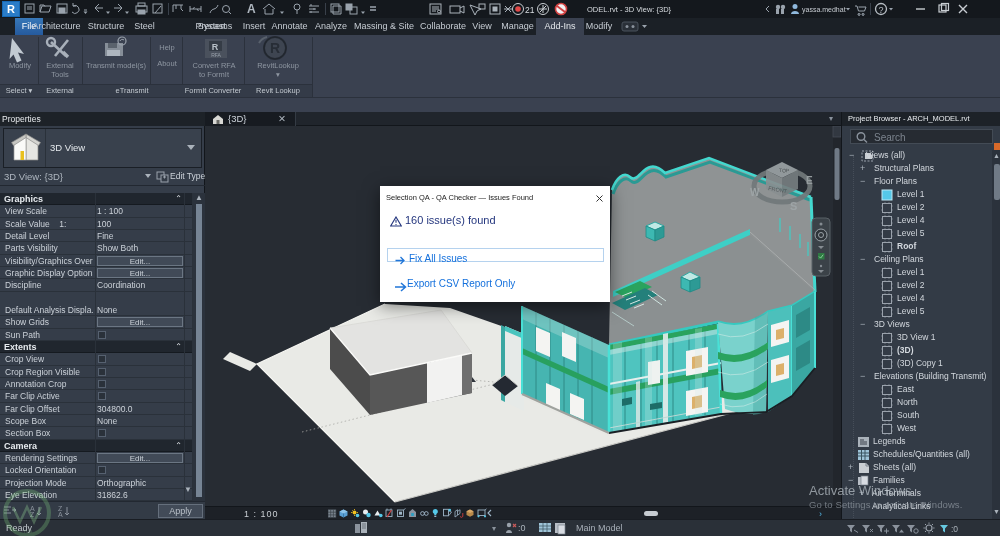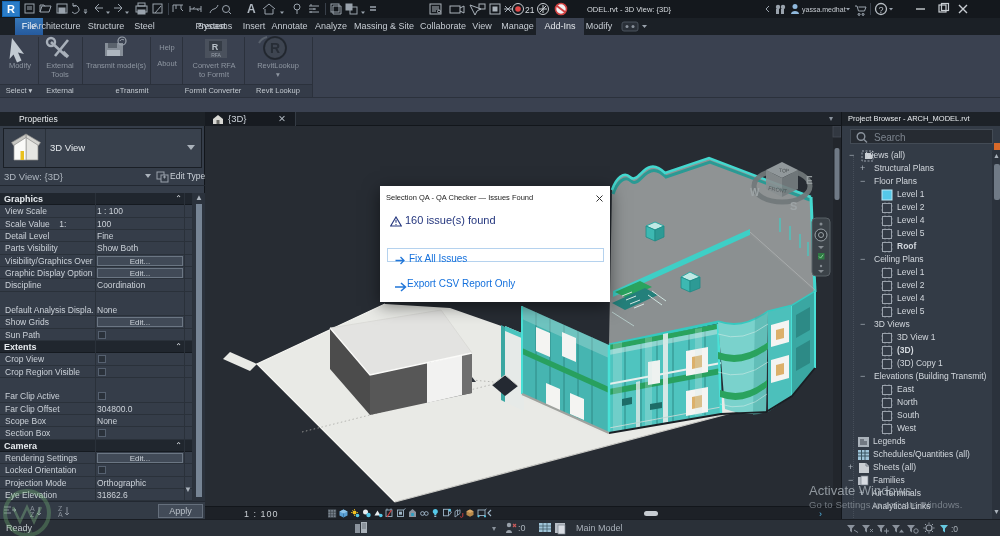--- a/index.html
+++ b/index.html
@@ -16,21 +16,21 @@
   .rtab.active{background:#3a4150;color:#e2e6ea;}
   
   #ribbon{left:0;top:35px;width:1000px;height:62px;background:#3a4150;}
   .rsep{position:absolute;top:2px;width:1px;height:60px;background:#2b313c;}
   .plabel{position:absolute;top:49px;height:13px;line-height:13px;font-size:7.5px;white-space:nowrap;color:#c2c8cf;text-align:center;width:100%;}
   .rbtxt{position:absolute;font-size:7.5px;color:#8e96a1;text-align:center;}
   #optionsbar{left:0;top:97px;width:1000px;height:15px;background:#3a4150;border-top:1px solid #2b313c;}
   
   #props{left:0;top:112px;width:205px;height:407px;background:#353d49;border-right:1px solid #12161b;}
   #props-hdr{left:0;top:0;width:205px;height:14px;background:#1d2228;font-size:8.5px;color:#e8ebee;
-             line-height:14px;padding-left:19px;}
+             line-height:14px;padding-left:2px;}
   #typesel{left:3px;top:16px;width:199px;height:40px;background:#39414d;border:1px solid #1a1f26;}
   #grid{left:0;top:0;width:196px;height:407px;}
   .grow{position:absolute;left:0;width:196px;height:12.33px;border-bottom:1px solid #2a313a;font-size:8.5px;}
   .gl{position:absolute;left:5px;top:0;height:12px;line-height:12px;color:#ccd2d9;white-space:nowrap;overflow:hidden;width:88px;}
   .gv{position:absolute;left:97px;top:0;height:12px;line-height:12px;color:#ccd2d9;white-space:nowrap;}
   .ghdr{position:absolute;left:0;width:196px;height:12.33px;background:#20262e;border-bottom:1px solid #151a20;
         font-size:9px;font-weight:bold;color:#e6eaee;line-height:12px;padding-left:4px;}
   .gbtn{position:absolute;left:97px;top:1px;width:86px;height:10px;background:#414a57;border:1px solid #6b7683;
         font-size:8px;color:#ccd2d9;text-align:center;line-height:9px;}
   .gcb{position:absolute;left:98px;top:2px;width:8px;height:8px;background:#2a313a;border:1px solid #566170;}
@@ -298,20 +298,24 @@
         </div>
       <div class="ghdr" style="top:229.0px">Extents<span style="position:absolute;right:14px;top:0;font-weight:normal;font-size:8px;">⌃</span></div>
       <div class="grow" style="top:241.3px">
           <div class="gl">Crop View</div>
           <div class="gcb"></div>
         </div>
       <div class="grow" style="top:253.6px">
           <div class="gl">Crop Region Visible</div>
           <div class="gcb"></div>
         </div>
+      <div class="grow" style="top:266.0px">
+          <div class="gl">Annotation Crop</div>
+          <div class="gcb"></div>
+        </div>
       <div class="grow" style="top:278.3px">
           <div class="gl">Far Clip Active</div>
           <div class="gcb"></div>
         </div>
       <div class="grow" style="top:290.6px">
           <div class="gl">Far Clip Offset</div>
           <div class="gv">304800.0</div>
         </div>
       <div class="grow" style="top:302.9px">
           <div class="gl">Scope Box</div>

